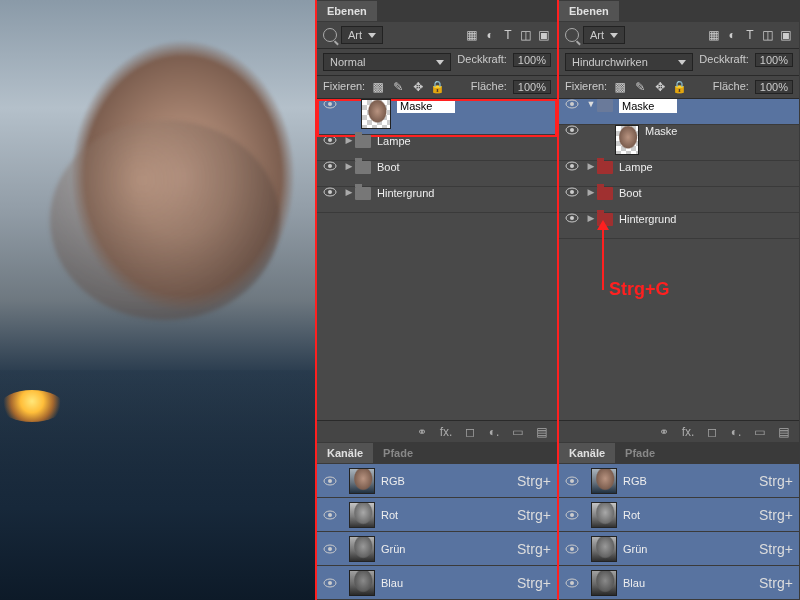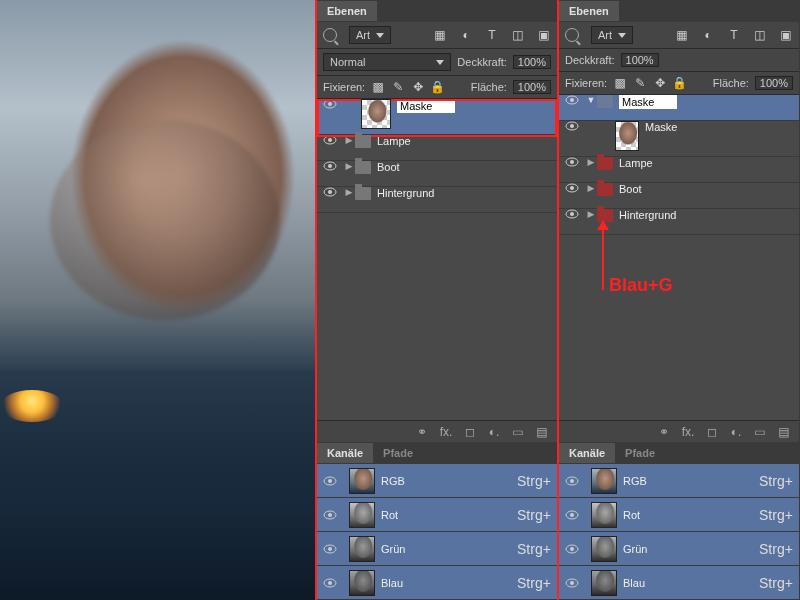--- a/index.html
+++ b/index.html
@@ -7,28 +7,28 @@
 .canvas{width:315px;height:600px;background:linear-gradient(180deg,#8a9aa8 0%,#b4c0ca 18%,#929da7 35%,#6e7880 50%,#2b3d4f 62%,#1a2836 100%);position:relative;overflow:hidden}
 .head{position:absolute;top:32px;left:18px;width:300px;height:320px;background:radial-gradient(ellipse 140px 170px at 55% 45%,#b89380 0%,#a5826f 35%,#7d5f50 70%,rgba(0,0,0,0) 80%);border-radius:48% 52% 50% 50%/55% 55% 45% 45%;filter:blur(1px)}
 .head2{position:absolute;top:120px;left:50px;width:230px;height:200px;background:radial-gradient(ellipse at 40% 30%,rgba(200,170,150,.3),rgba(60,45,40,.5));border-radius:50%;filter:blur(2px)}
 .boat{position:absolute;bottom:178px;left:0;width:64px;height:32px;background:radial-gradient(circle at 50% 35%,#ffe77a 0%,#ffbe3a 30%,rgba(255,140,30,.6) 55%,rgba(0,0,0,0) 75%);border-radius:50%}
 .wave{position:absolute;bottom:0;left:0;width:100%;height:230px;background:linear-gradient(180deg,rgba(30,50,70,.2),#17283a 60%,#0d1a28)}
 .panel-col{width:242px;height:600px;display:flex;flex-direction:column;border-left:2px solid #ff2020}
 .p2{border-left:2px solid #ff2020}
 .tabbar{display:flex;align-items:center;background:#3a3a3a;height:22px}
 .tab{padding:4px 10px;background:#535353;color:#e0e0e0;font-weight:bold}
 .tab.inactive{background:#3a3a3a;color:#888}
-.toolbar{display:flex;align-items:center;gap:12px;padding:4px 6px;background:#454545;border-bottom:1px solid #2a2a2a}
+.toolbar{display:flex;align-items:center;gap:4px;padding:4px 6px;background:#454545;border-bottom:1px solid #2a2a2a}
 .search-ico{width:14px;height:14px;border:1.5px solid #aaa;border-radius:50%;position:relative}
 .search-ico:after{content:"";position:absolute;width:5px;height:1.5px;background:#aaa;bottom:-2px;right:-3px;transform:rotate(45deg)}
 .dropdown{display:flex;align-items:center;background:#3a3a3a;border:1px solid #222;padding:2px 6px;height:18px;gap:6px}
 .tri{width:0;height:0;border-left:4px solid transparent;border-right:4px solid transparent;border-top:5px solid #ccc}
 .sp{flex:1}
 .ti{width:14px;height:14px;display:flex;align-items:center;justify-content:center;color:#ccc;font-size:12px}
-.row2{display:flex;align-items:center;padding:4px 6px;background:#454545;gap:6px;border-bottom:1px solid #2a2a2a}
+.row2{display:flex;align-items:flex-start;padding:4px 6px;background:#454545;gap:6px;border-bottom:1px solid #2a2a2a}
 .lbl{color:#ccc;font-size:11px}
 .pct{background:#3a3a3a;border:1px solid #222;padding:0 4px;min-width:36px;text-align:right}
 .layers{flex:1;background:#494949;overflow:hidden;position:relative}
 .layer{display:flex;align-items:flex-start;height:26px;border-bottom:1px solid #3a3a3a}
 .layer.sel{background:#5873a0}
 .layer.tall{height:36px}
 .eye{width:26px;display:flex;justify-content:center;color:#ccc}
 .eye svg{width:14px;height:10px}
 .chev{width:12px;color:#aaa;font-size:9px;text-align:center}
 .fold{width:16px;height:13px;background:#777;border-radius:1px;position:relative;margin-right:6px}
@@ -231,20 +231,25 @@
         <div class="tri"></div>
       </div>
     <div class="sp"></div>
     <div class="ti">▦</div>
     <div class="ti">◐</div>
     <div class="ti">T</div>
     <div class="ti">◫</div>
     <div class="ti">▣</div>
   </div>
   <div class="row2">
+    <div class="dropdown" style="flex:1">
+        <span>Hindurchwirken</span>
+        <div class="sp"></div>
+        <div class="tri"></div>
+      </div>
     <span class="lbl">Deckkraft:</span>
     <div class="pct">100%</div>
   </div>
   <div class="row2">
     <span class="lbl">Fixieren:</span>
     <div class="ti">▩</div>
     <div class="ti">✎</div>
     <div class="ti">✥</div>
     <div class="ti">🔒</div>
     <div class="sp"></div>
@@ -303,21 +308,21 @@
       <div class="eye">
           <svg viewBox="0 0 14 10">
             <ellipse cx="7" cy="5" rx="6" ry="4" fill="none" stroke="#ccc"></ellipse>
             <circle cx="7" cy="5" r="2" fill="#ccc"></circle>
           </svg>
         </div>
       <div class="chev">▶</div>
       <div class="fold red"></div>
       <span class="lname">Hintergrund</span>
     </div>
-    <div class="ann" style="left:50px;top:180px">Blau+G</div>
+    <div class="ann" style="left:50px;top:180px">Strg+G</div>
   </div>
   <div class="btmbar">
     <div class="ti">⚭</div>
     <div class="ti">fx.</div>
     <div class="ti">◻</div>
     <div class="ti">◐.</div>
     <div class="ti">▭</div>
     <div class="ti">▤</div>
   </div>
   <div class="tabbar">

